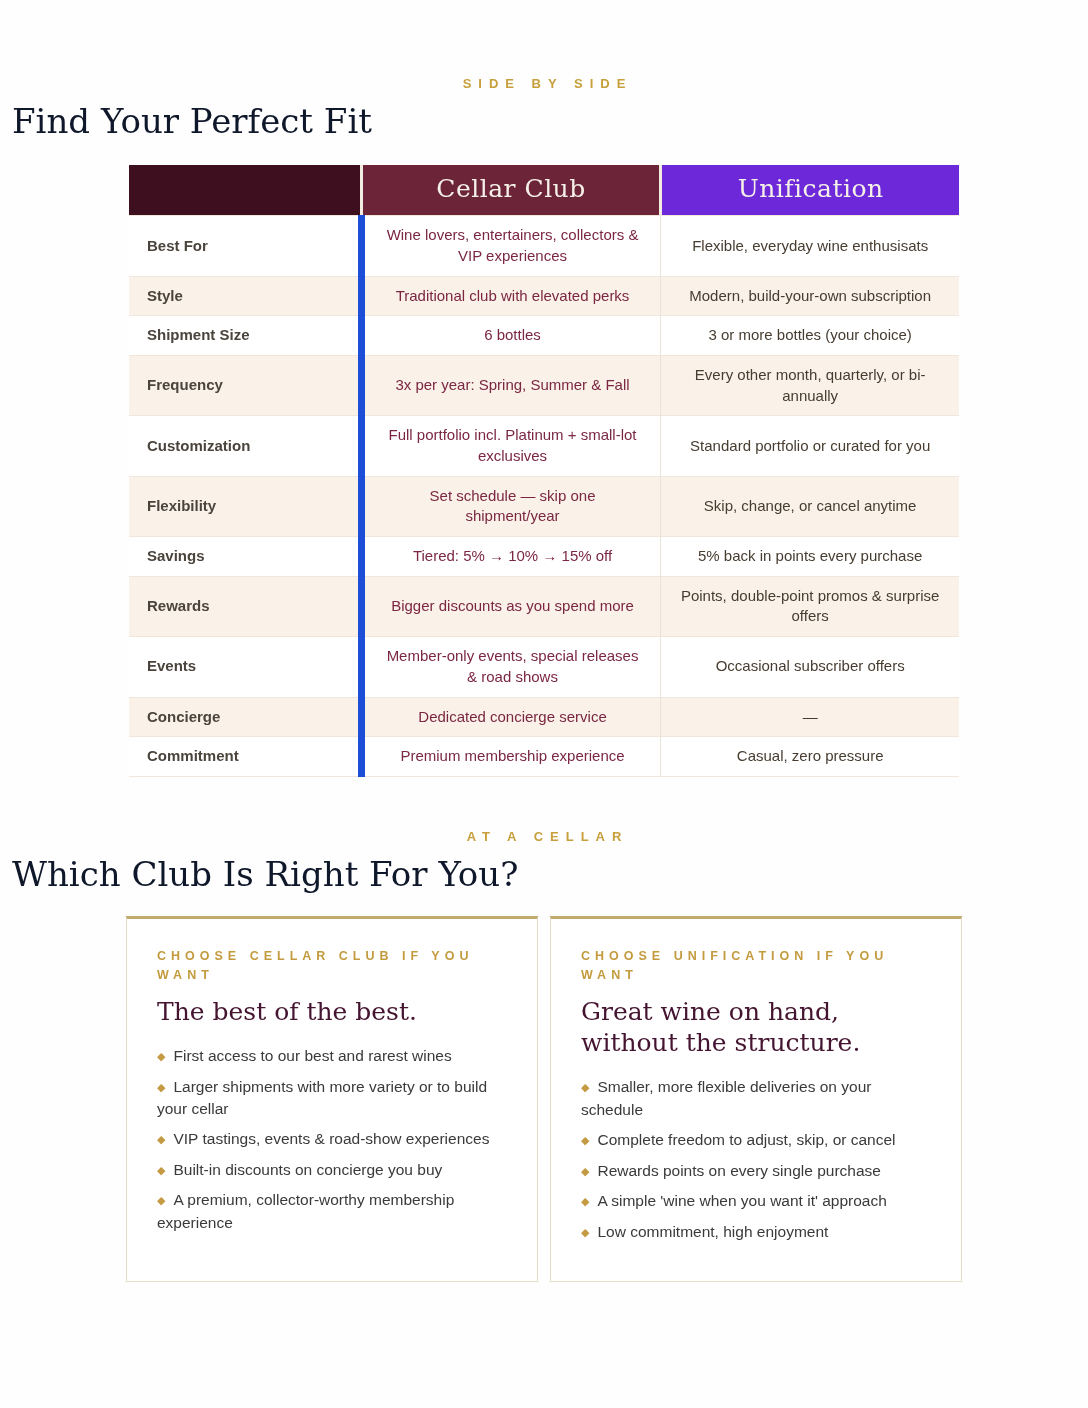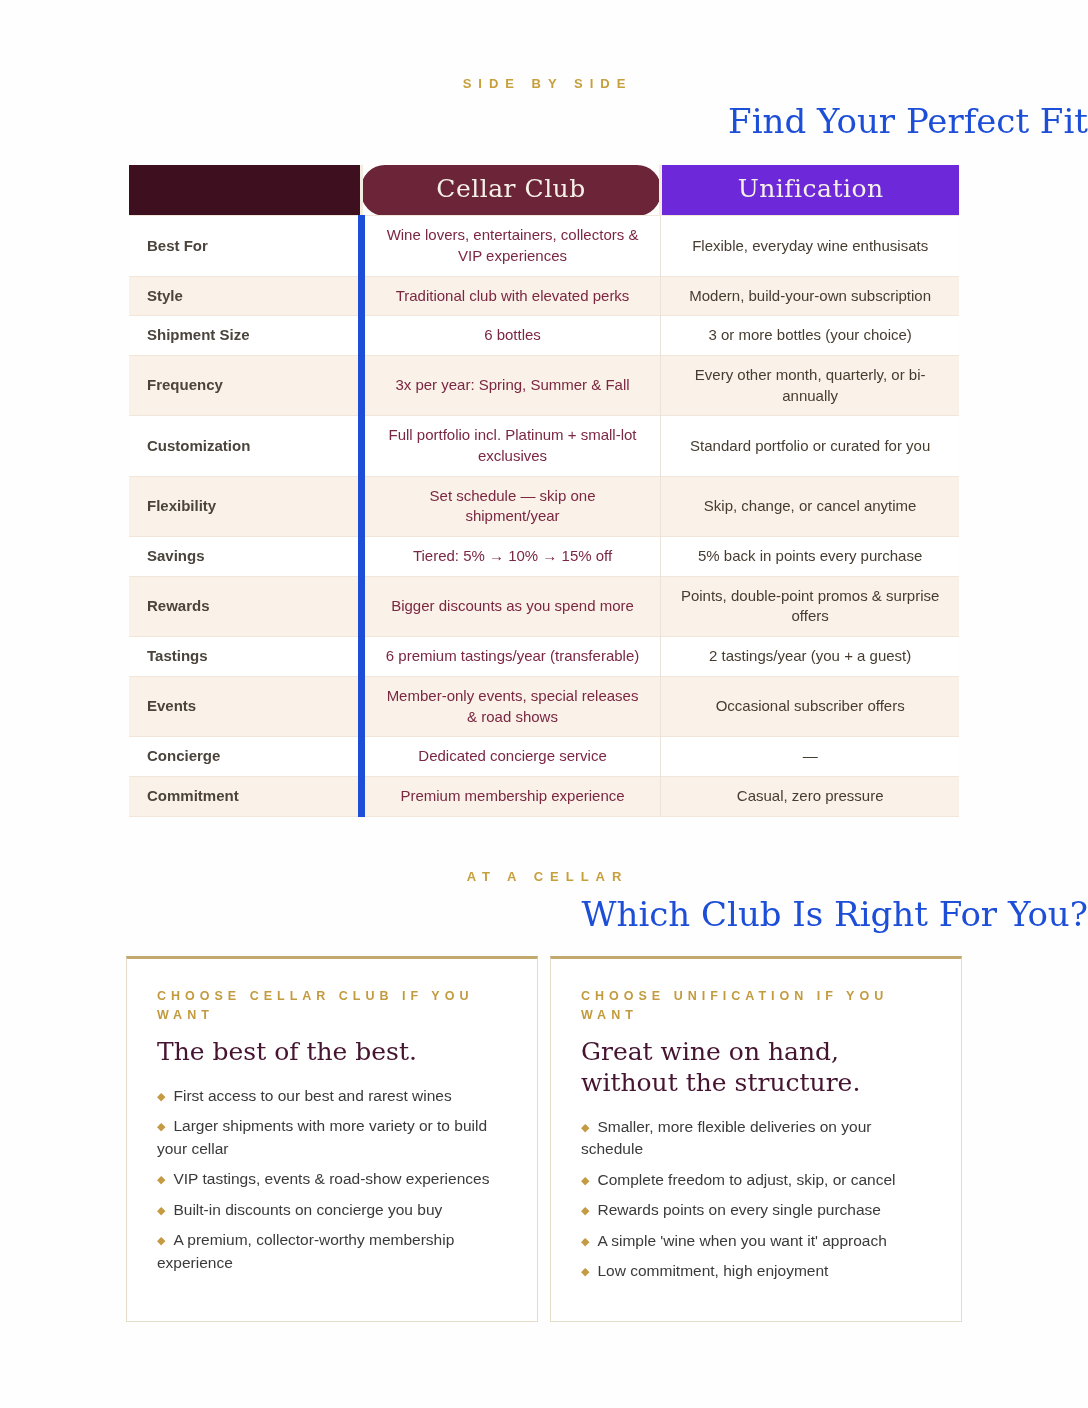--- a/index.html
+++ b/index.html
@@ -15,24 +15,24 @@
   
   .eyebrow {
     text-align: center;
     color: #c79f3b;
     font-size: 13px;
     font-weight: bold;
     letter-spacing: 7px;
     text-indent: 7px; 
   }
   .big-title {
-    text-align: right;
+    text-align: left;
     font-family: "DejaVu Serif", "Liberation Serif", serif;
     font-weight: 400;
-    color: #1d4ed8;
+    color: #0f172a;
     font-size: 34px;
     margin: 8px 0 0 12px;
     line-height: 1.3;
   }
 
   
   .comparison-section { padding-top: 76px; }
 
   table.compare {
     width: 830px;
@@ -42,21 +42,21 @@
   }
   table.compare thead th {
     font-family: "DejaVu Serif", "Liberation Serif", serif;
     font-weight: 400;
     color: #f6f1e8;
     font-size: 25px;
     padding: 9px 0 12px 0;
     letter-spacing: 0.5px;
   }
   th.h-label   { background: #3d0f1f; width: 28%; }
-  th.h-cellar  { background: #6b2438; width: 36%; border-left: 3px solid #f3ece1; border-radius: 24px; }
+  th.h-cellar  { background: #6b2438; width: 36%; border-left: 3px solid #f3ece1; }
   th.h-unif    { background: #6d28d9; width: 36%; border-left: 3px solid #f3ece1; }
 
   table.compare tbody td {
     padding: 9px 18px;
     font-size: 15px;
     line-height: 1.38;
     border-top: 1px solid #f2e6da;
     vertical-align: middle;
   }
   table.compare tbody tr:nth-child(odd)  { background: #ffffff; }
@@ -177,25 +177,20 @@
         </tr>
         <tr>
           <td class="cell-label">Savings</td>
           <td class="cell-cellar">Tiered: 5% → 10% → 15% off</td>
           <td class="cell-unif">5% back in points every purchase</td>
         </tr>
         <tr>
           <td class="cell-label">Rewards</td>
           <td class="cell-cellar">Bigger discounts as you spend more</td>
           <td class="cell-unif">Points, double-point promos &amp; surprise offers</td>
-        </tr>
-        <tr>
-          <td class="cell-label">Tastings</td>
-          <td class="cell-cellar">6 premium tastings/year (transferable)</td>
-          <td class="cell-unif">2 tastings/year (you + a guest)</td>
         </tr>
         <tr>
           <td class="cell-label">Events</td>
           <td class="cell-cellar">Member-only events, special releases &amp; road shows</td>
           <td class="cell-unif">Occasional subscriber offers</td>
         </tr>
         <tr>
           <td class="cell-label">Concierge</td>
           <td class="cell-cellar">Dedicated concierge service</td>
           <td class="cell-unif">—</td>

